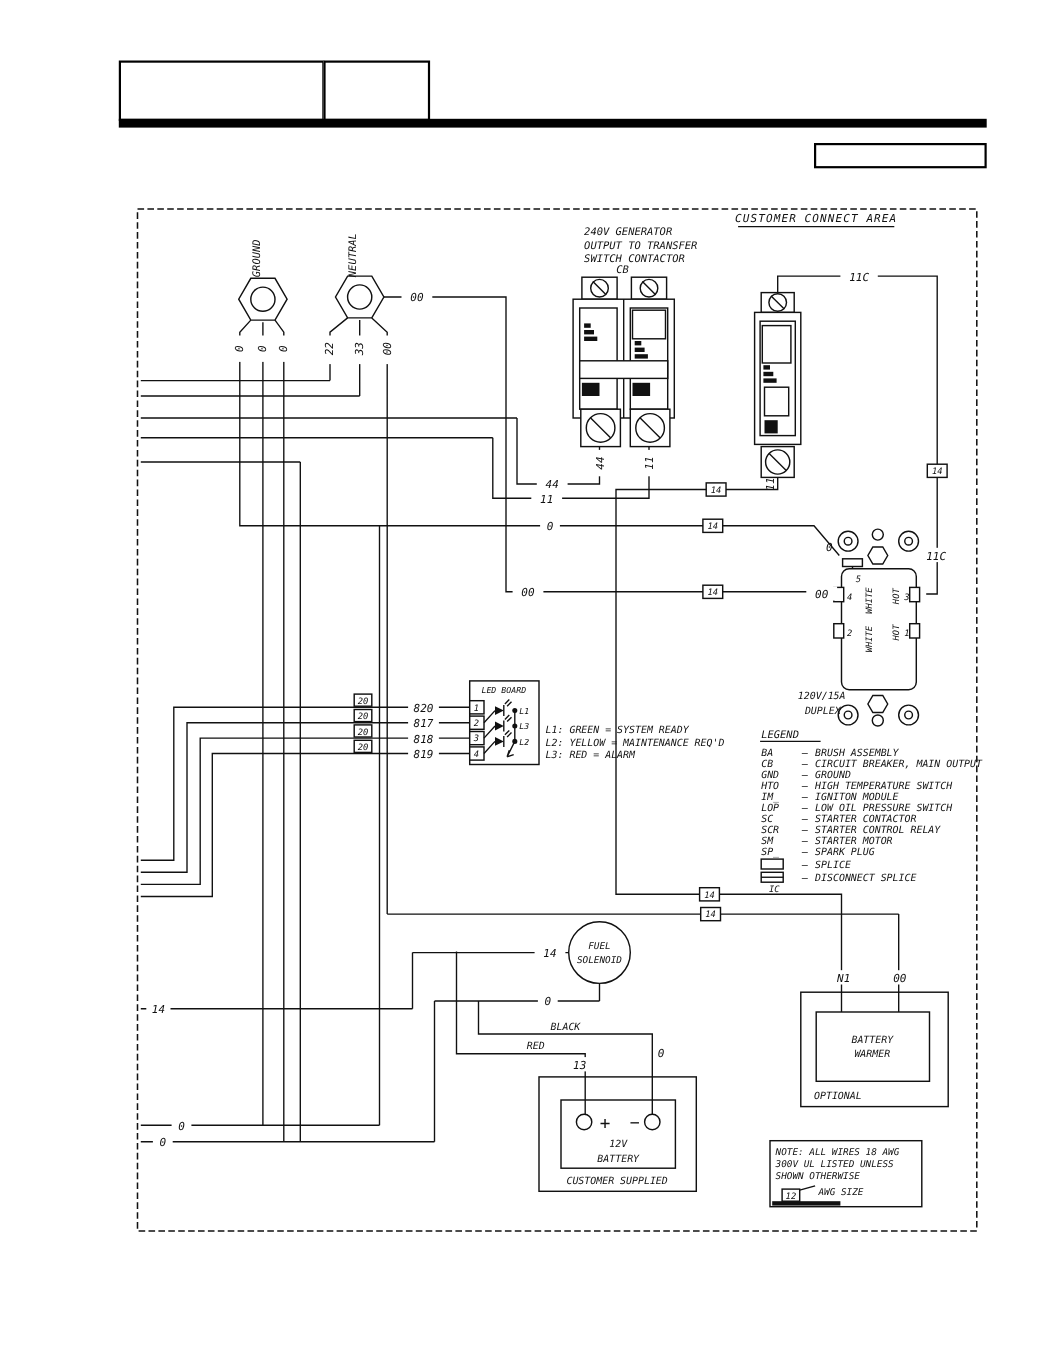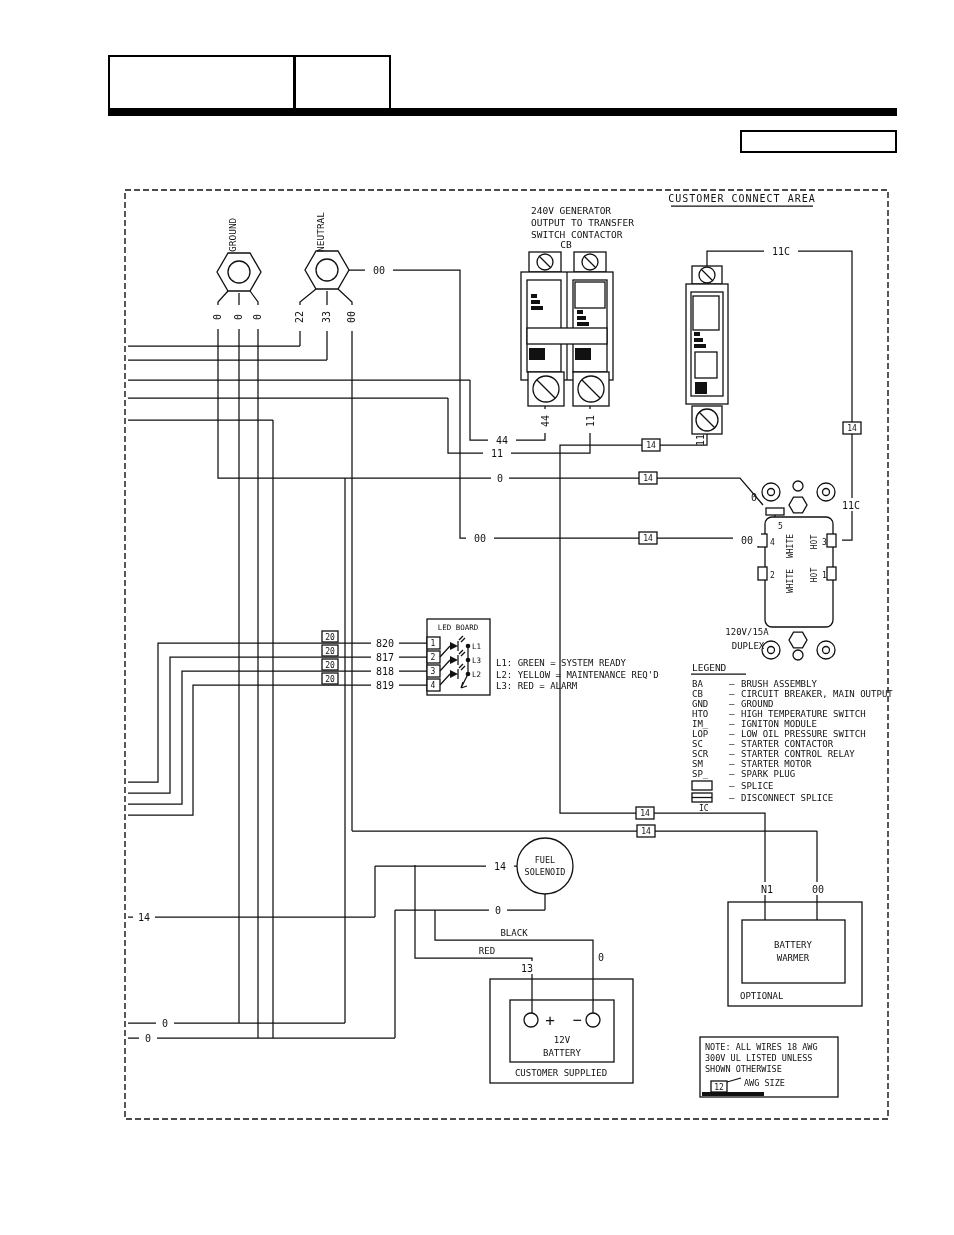--- a/index.html
+++ b/index.html
@@ -1,17 +1,17 @@
 <!DOCTYPE html>
 <html><head>
 <meta charset="utf-8">
 <style>
   html,body{margin:0;padding:0;background:#fff;}
   #page{position:relative;width:954px;height:1235px;background:#fff;overflow:hidden;
-        font-family:"DejaVu Sans Mono",monospace;}
+        font-family:"DejaVu Sans Mono",monospace;font-style:italic;}
   .hbox{position:absolute;border:2.5px solid #000;background:#fff;}
   #hbar{position:absolute;background:#000;}
   svg text{font-family:"DejaVu Sans Mono",monospace;fill:#111;}
   .t7{font-size:7.5px;} .t8{font-size:8px;} .t85{font-size:8.5px;}
   .t9{font-size:9px;} .t95{font-size:9.5px;} .t10{font-size:10px;}
   .mid{text-anchor:middle;}
   .wire{stroke:#111;stroke-width:1.25;fill:none;}
   .comp{stroke:#111;stroke-width:1.3;fill:#fff;}
   .compn{stroke:#111;stroke-width:1.3;fill:none;}
   .mask{fill:#fff;stroke:none;}

